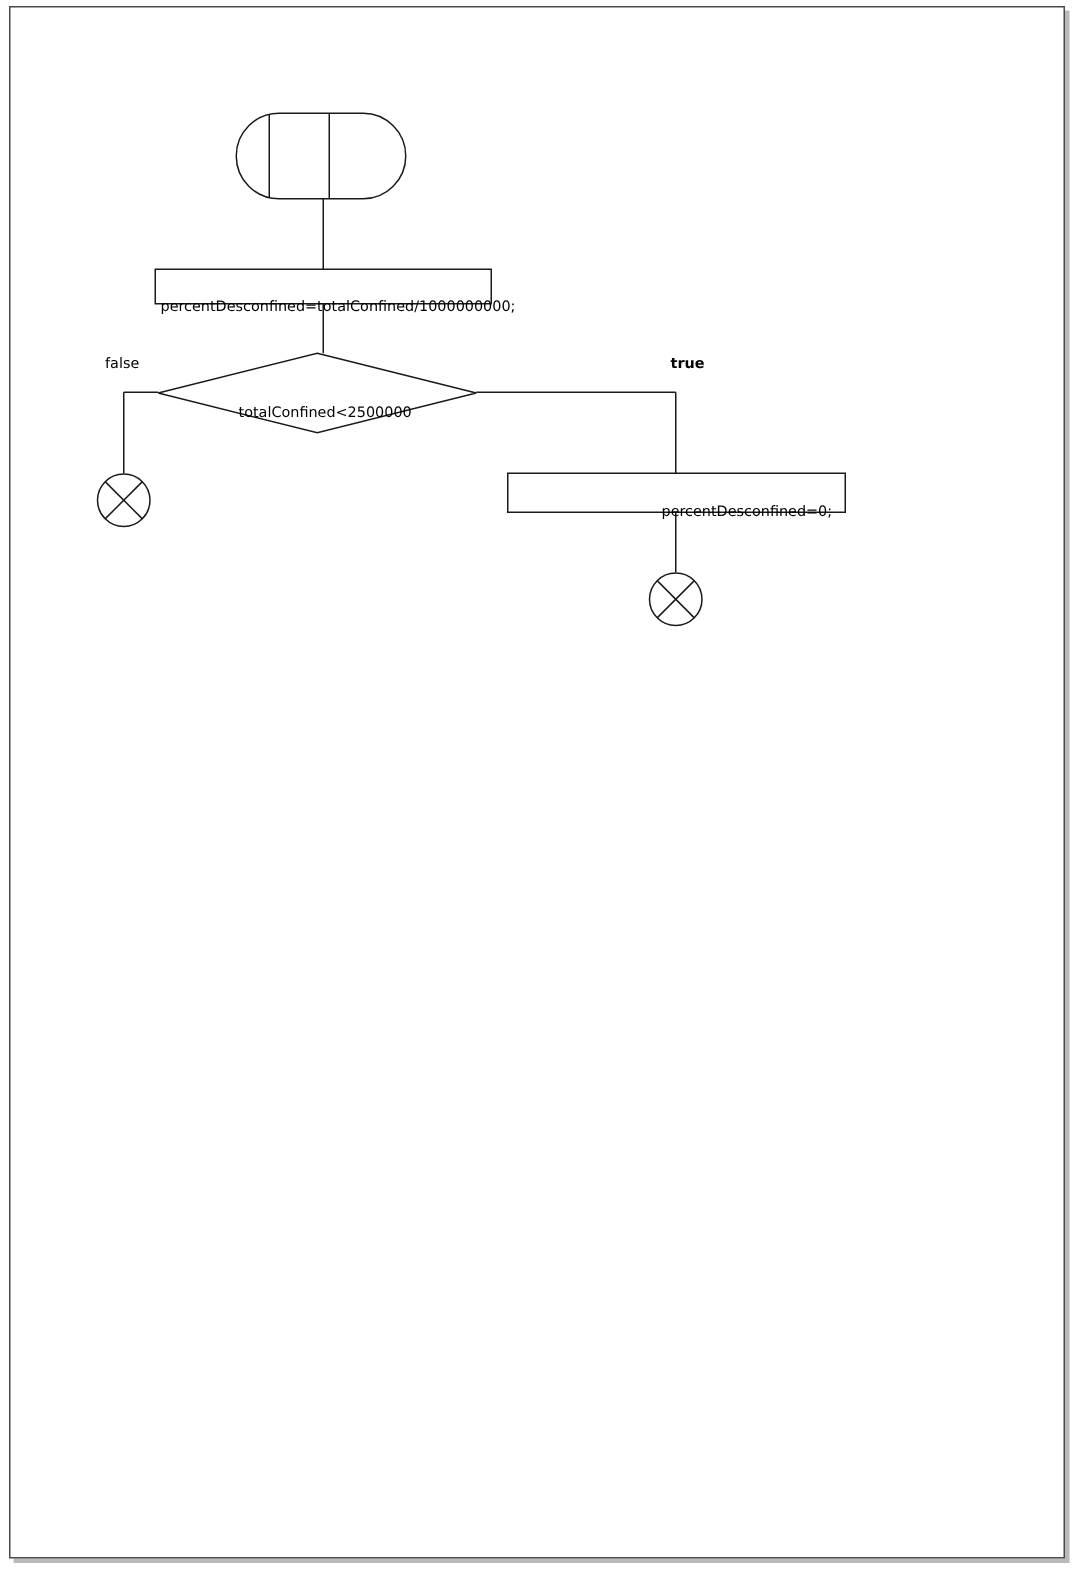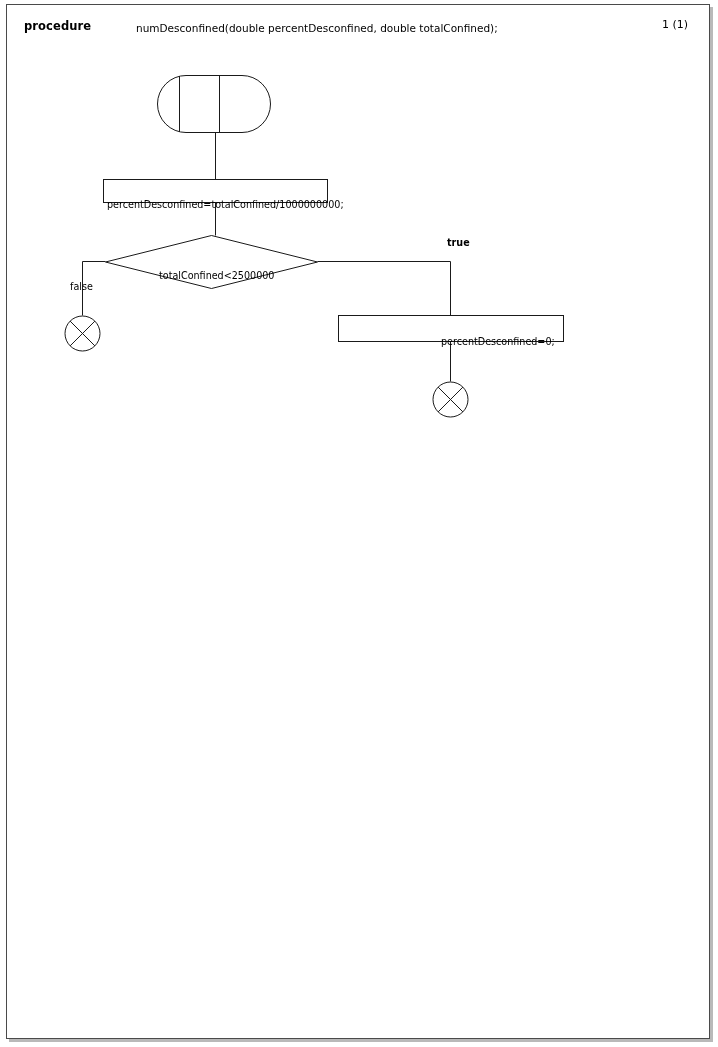--- a/index.html
+++ b/index.html
@@ -92,25 +92,20 @@
     line-height: 1;
   }
 </style>
 </head>
 <body>
 
 <div id="screen">
 
   <div id="page-sheet">
 
-    <div id="header">
-      <div class="hdr-kind">procedure</div>
-      <div class="hdr-signature">numDesconfined(double percentDesconfined, double totalConfined);</div>
-      <div class="hdr-page">1 (1)</div>
-    </div>
 
     <div id="diagram">
 
       <svg width="704" height="1035" viewBox="0 0 704 1035">
 
         <g>
           <rect x="150.5" y="70.5" width="113" height="57" rx="28.5" ry="28.5" fill="#ffffff" stroke="#1a1a1a" stroke-width="1"></rect>
           <line x1="172.5" y1="71" x2="172.5" y2="127" stroke="#1a1a1a" stroke-width="1"></line>
           <line x1="212.5" y1="71" x2="212.5" y2="127" stroke="#1a1a1a" stroke-width="1"></line>
         </g>
@@ -149,20 +144,20 @@
           <line x1="455.9" y1="382.1" x2="431.1" y2="406.9" stroke="#1a1a1a" stroke-width="1"></line>
         </g>
       </svg>
 
       <div class="node-label" style="left:100px; top:181px;">percentDesconfined=totalConfined/1000000000;</div>
 
       <div class="node-label" style="left:152px; top:252px;">totalConfined&lt;2500000</div>
 
       <div class="node-label" style="left:390px; top:318px;padding-left:44px;">percentDesconfined=0;</div>
 
-      <div class="branch-label" style="left:63px; top:233px;margin-top:44px;">false</div>
+      <div class="branch-label" style="left:63px; top:233px;">false</div>
 
       <div class="branch-label" style="left:440px; top:233px;font-weight:bold;">true</div>
 
     </div>
 
   </div>
 </div>
 
 </body></html>

